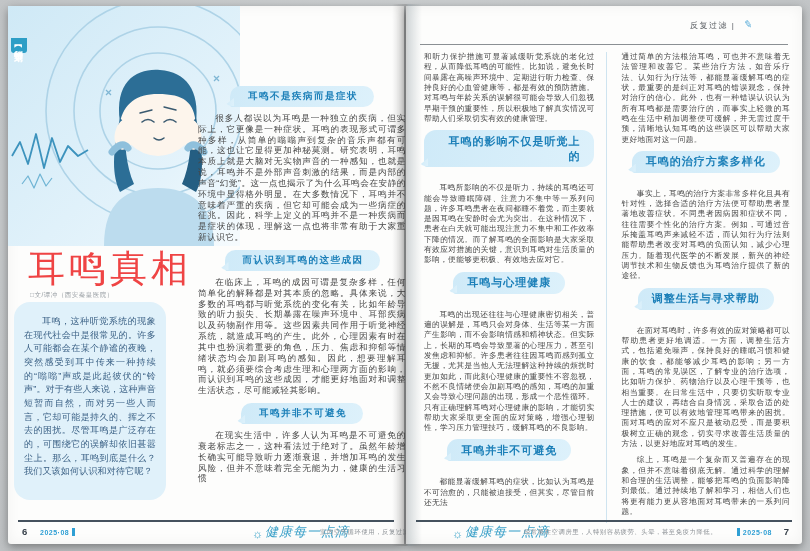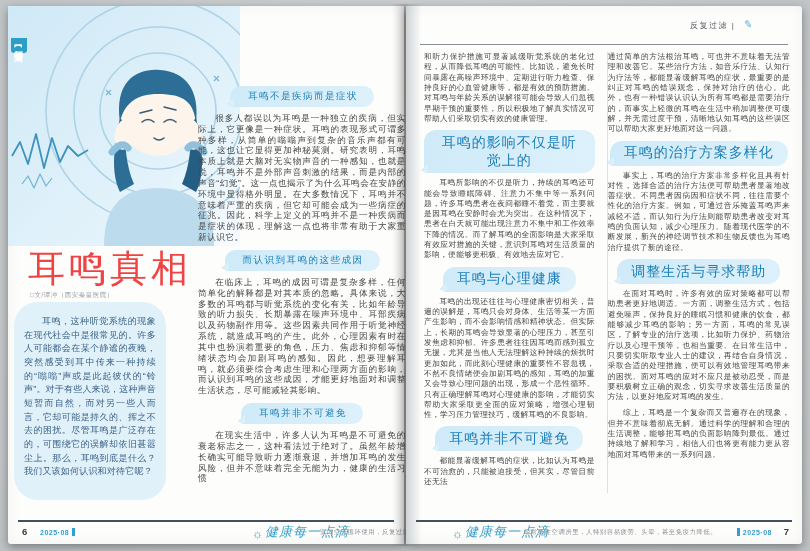--- a/index.html
+++ b/index.html
@@ -32,33 +32,33 @@
     font-size:8.5px; font-weight:bold; letter-spacing:1px; line-height:16px;
     border-radius:0 0 3px 3px; z-index:3;
   }
   .big-title {
     position:absolute; left:20px; top:238px; font-size:37px; font-weight:normal;
     color:#ef4444; letter-spacing:4px; z-index:3; white-space:nowrap;
   }
   .byline { position:absolute; left:22px; top:285px; font-size:6.5px; color:#9aa0a5; letter-spacing:.5px; }
   .intro-box {
     position:absolute; left:6px; top:296px; width:152px; height:198px;
-    background:#e0f1fa; border-radius:24px; padding:13px 10px 8px 10px;
+    background:#e0f1fa; border-radius:16px; padding:13px 10px 8px 10px;
   }
   .intro-box p {
     font-size:9px; line-height:1.52; color:#3c6286; text-align:justify;
     text-indent:2em; letter-spacing:.2px;
   }
   .main-col { position:absolute; left:190px; top:80px; width:208px; }
 
   .pill {
     width:-moz-fit-content; width:fit-content; margin:0 auto 6px auto; position:relative;
     background:linear-gradient(100deg,#cfeaf8,#ddf1fb); color:#1b7fb8;
-    font-weight:normal; font-size:9.5px; letter-spacing:1.5px;
-    padding:4px 16px 4px 18px; border-radius:12px 12px 12px 3px; text-align:center;
+    font-weight:bold; font-size:9.5px; letter-spacing:1.5px;
+    padding:4px 16px 4px 18px; border-radius:12px 12px 12px 3px; text-align:right;
   }
   .pill::before {
     content:""; position:absolute; left:-6px; bottom:1px; width:10px; height:8px;
     background:inherit; border-radius:0 0 0 10px;
     clip-path:polygon(0 100%, 100% 0, 100% 100%);
   }
   .body-par {
     font-size:8.6px; line-height:1.26; letter-spacing:.55px; color:#474747;
     text-align:justify; text-indent:2em; margin-bottom:7px;
   }
@@ -73,23 +73,23 @@
   .sun-icon { font-size:12px; color:#49aacd; vertical-align:-2px; }
   .logo-script { font-family:"DejaVu Serif",serif; font-style:italic; font-size:13px; letter-spacing:1px; }
   .tip { position:absolute; top:5px; font-family:"DejaVu Serif",serif; font-size:6.3px; color:#8b9095; letter-spacing:.6px; white-space:nowrap; }
 
   
   .rp-header { position:absolute; top:13px; right:48px; font-size:8px; color:#55595e; letter-spacing:1.5px; }
   .pen-icon { color:#4aa5d6; font-size:10px; margin-left:5px; display:inline-block; transform:rotate(10deg); }
   .rp-toprule { position:absolute; top:38px; left:14px; right:14px; height:1px; background:#8a8f93; }
   .rp-cols { position:absolute; top:46px; left:18px; width:366px; display:flex; }
   .rp-col { width:176px; }
-  .rp-col + .rp-col { border-left:1px solid #cfe4f0; margin-left:12px; width:189px; }
+  .rp-col + .rp-col { border-left:1px solid #cfe4f0; padding-left:14px; margin-left:12px; width:189px; }
   .rp-col .body-par { font-size:7.7px; line-height:1.34; letter-spacing:.35px; margin-bottom:6px; }
-  .rp-col .pill { font-size:14px; padding:3.5px 14px; letter-spacing:1px; margin-bottom:5px; }
+  .rp-col .pill { font-size:11px; padding:3.5px 14px; letter-spacing:1px; margin-bottom:16px; }
   .no-indent { text-indent:0; }
 </style>
 </head>
 <body>
 
 <div class="page" id="left-page">
 
   <div class="illustration">
     <svg width="232" height="240" viewBox="0 0 232 240">
       <defs>

